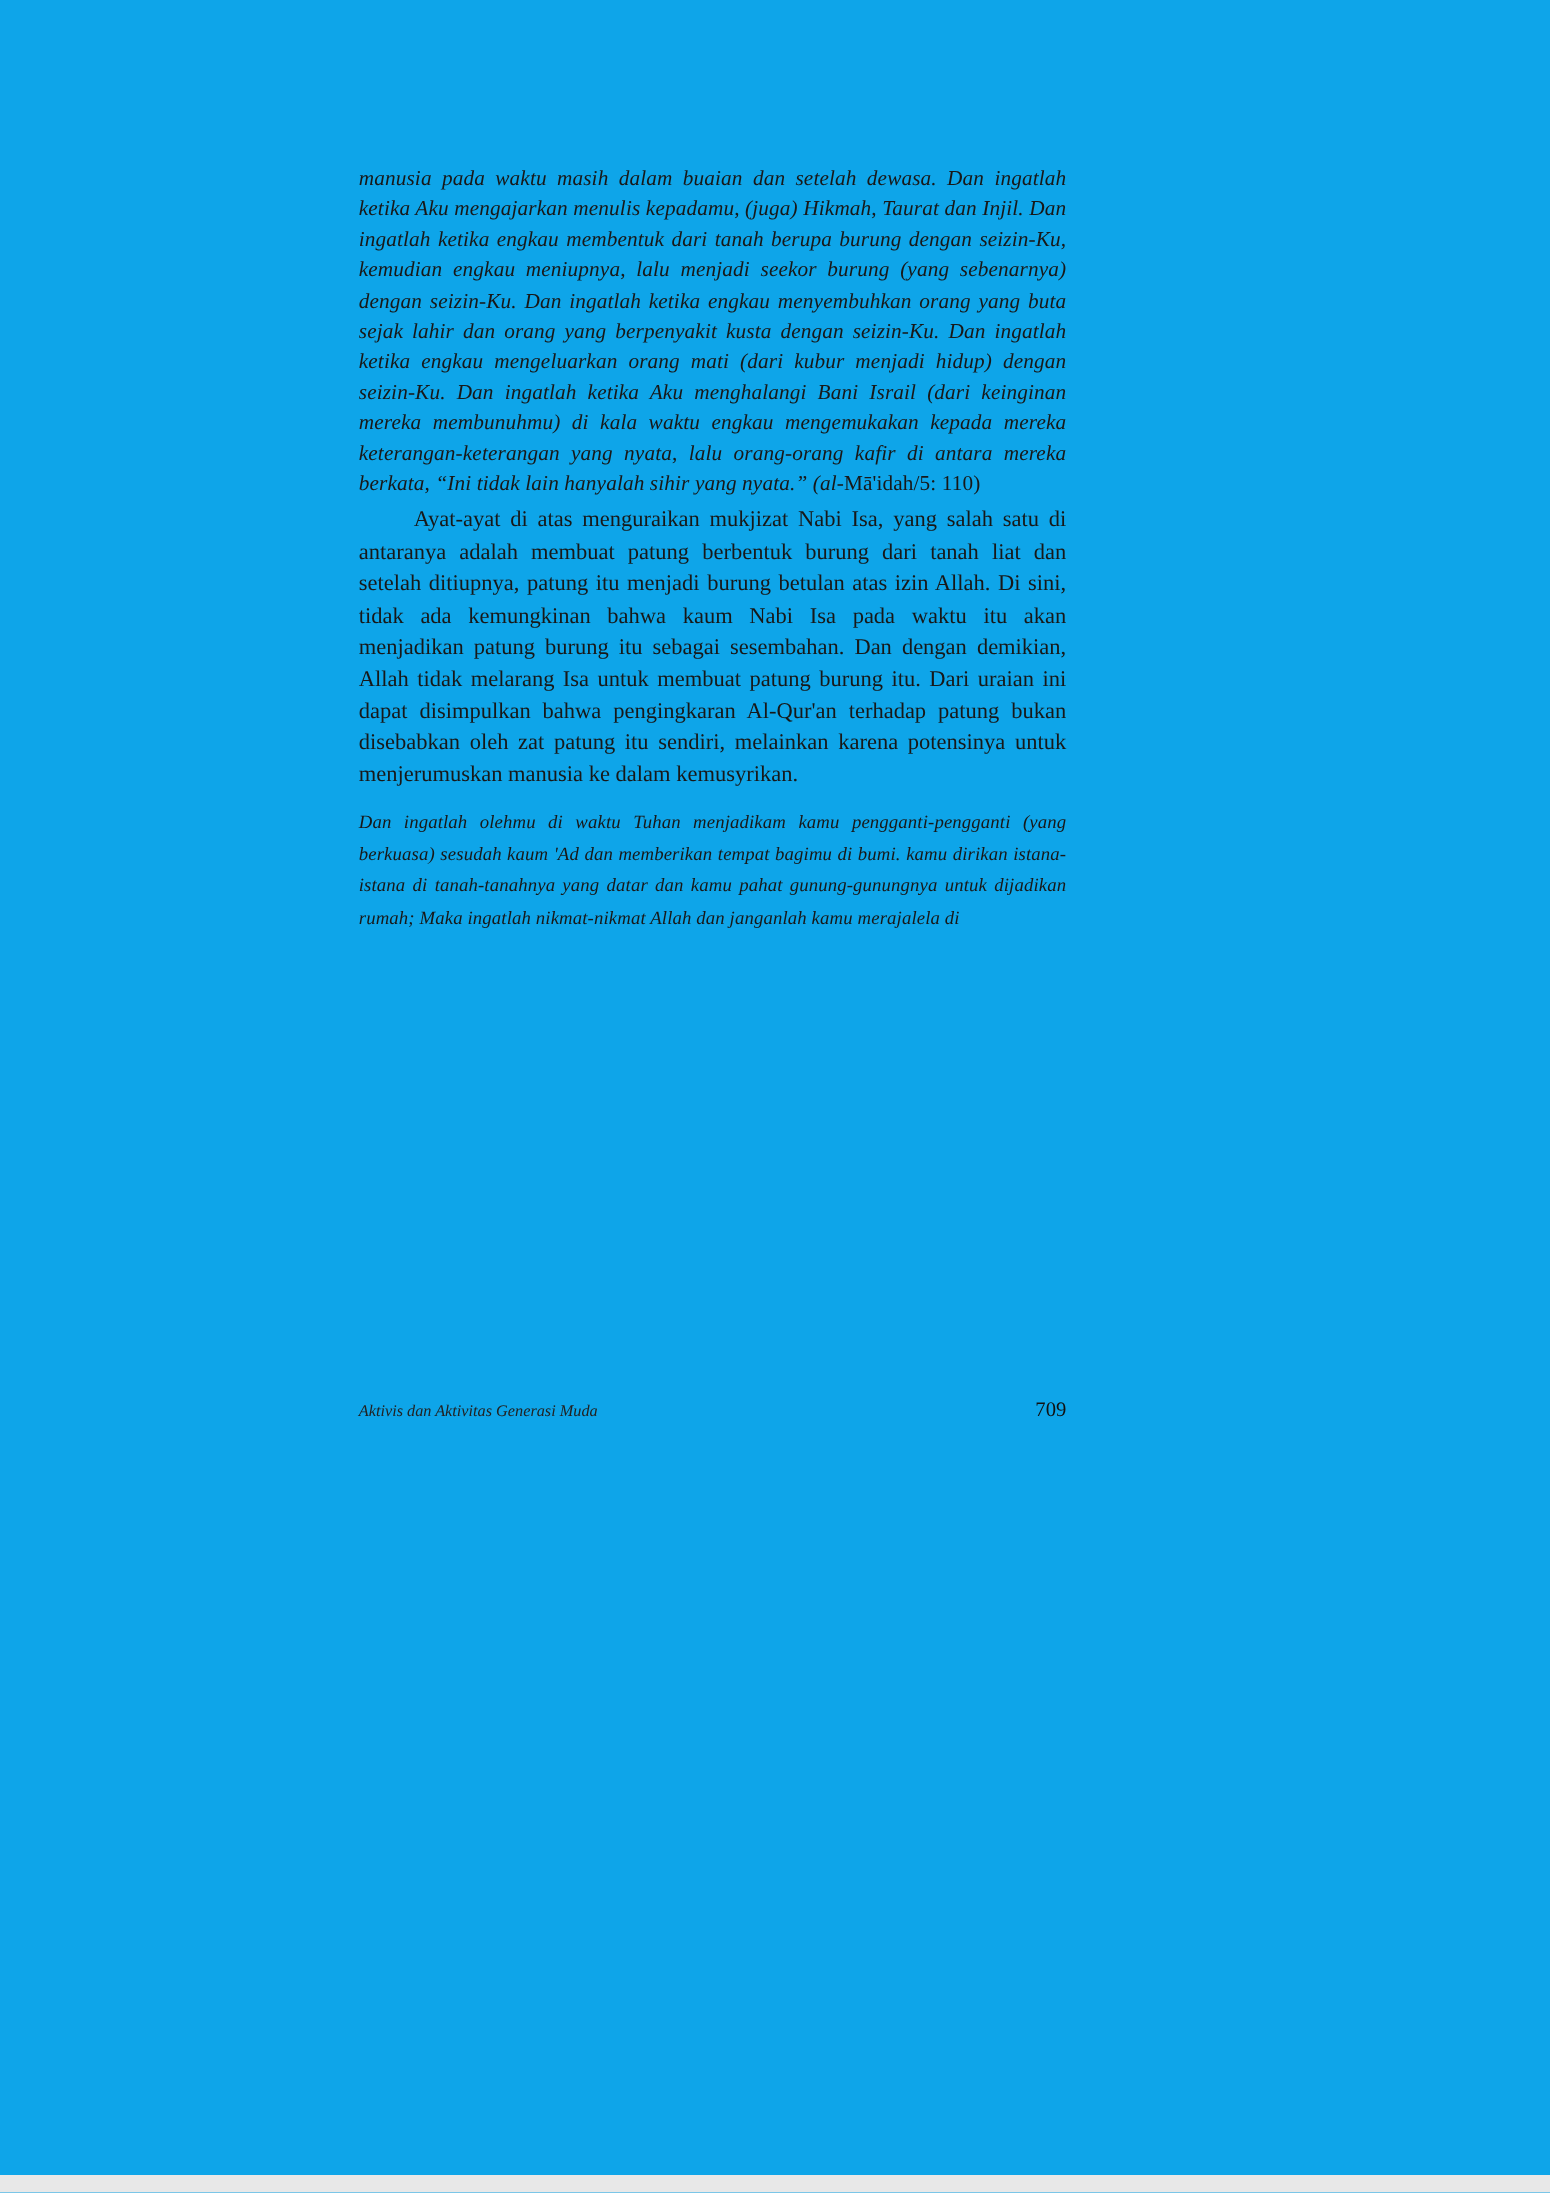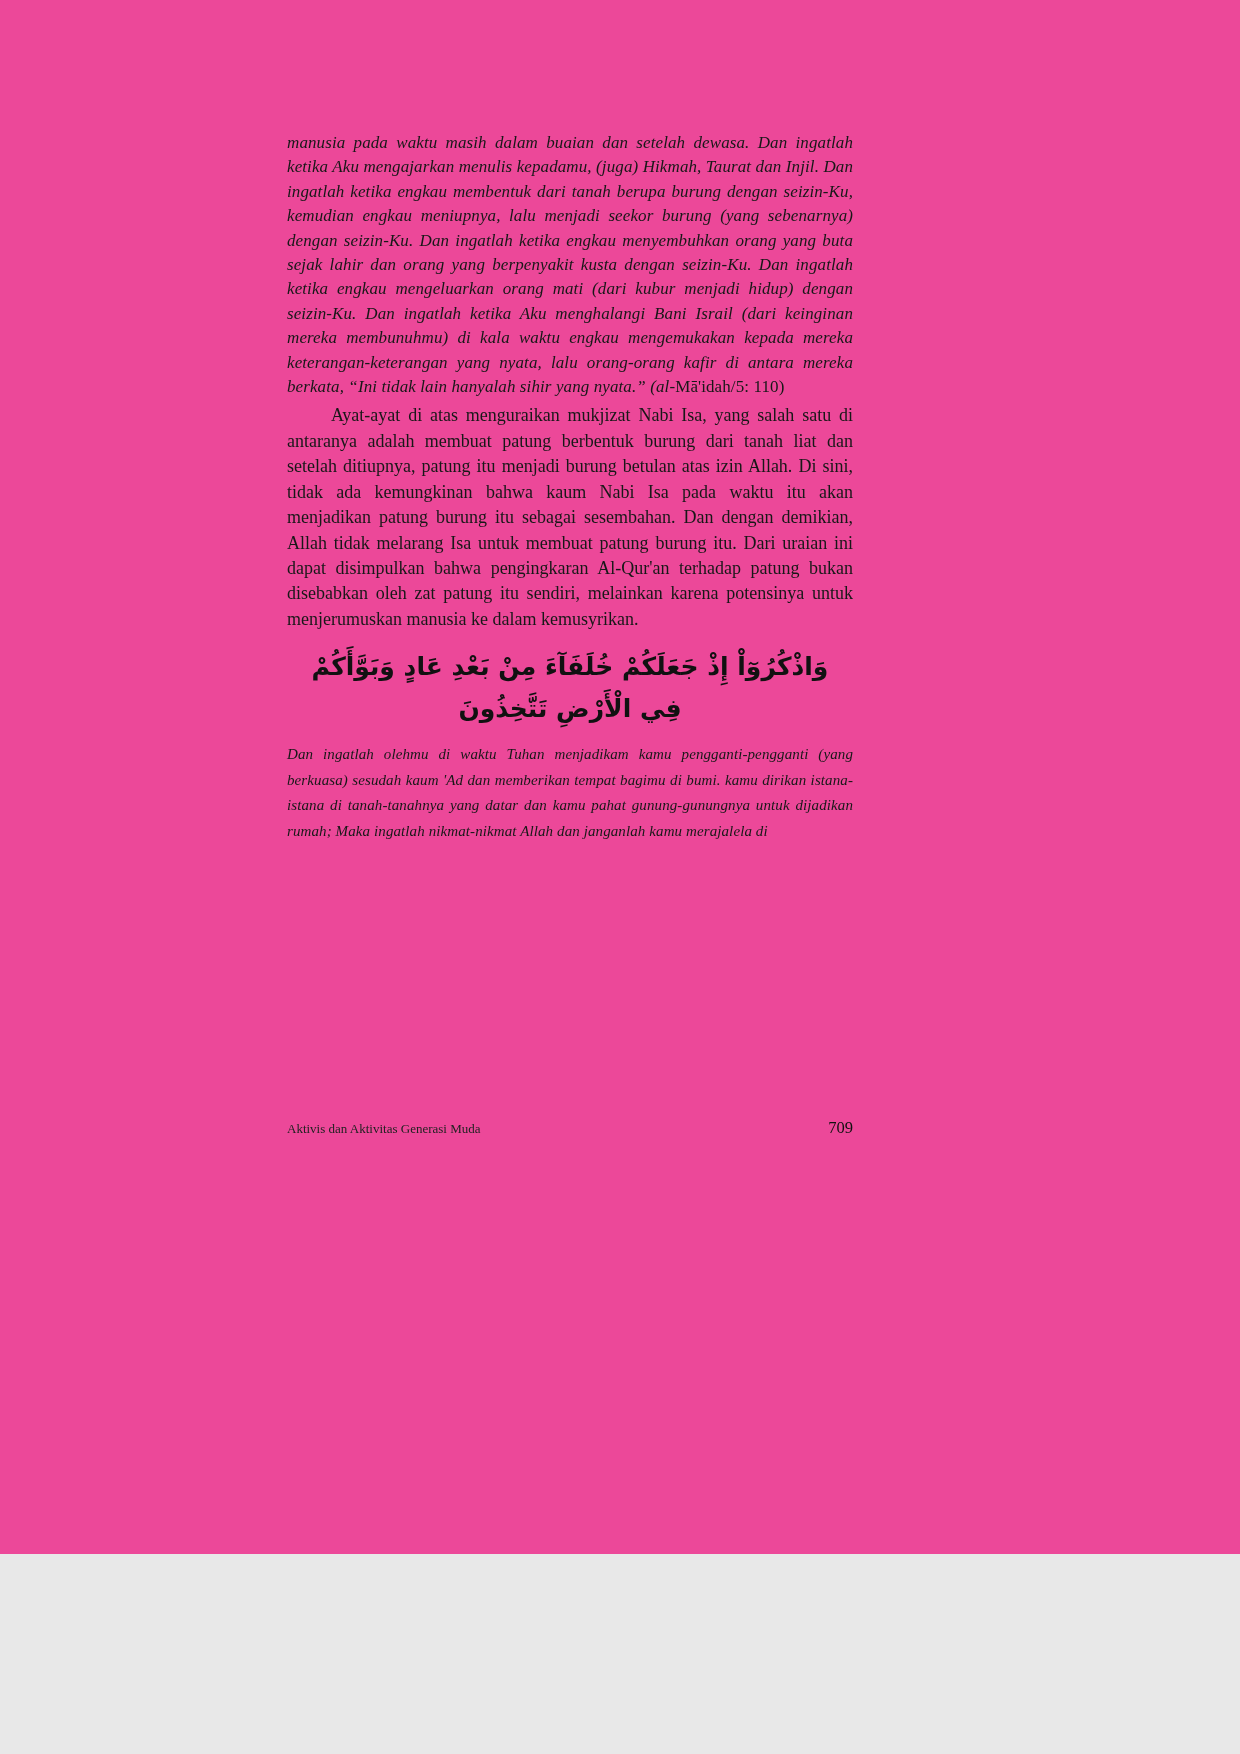--- a/index.html
+++ b/index.html
@@ -3,23 +3,23 @@
 <meta charset="utf-8">
 <style>
   html, body {
     margin: 0;
     padding: 0;
     background: #e8e8e8;
   }
   .page {
     position: relative;
     width: 1240px;
-    height: 1554px;
+    height: 1740px;
     margin: 0 auto;
-    background: #ec4899;
+    background: #0ea5e9;
     font-family: "Liberation Serif", serif;
     color: #181818;
     overflow: hidden;
   }
   .content {
     position: absolute;
     left: 287px;
     top: 131px;
     width: 566px;
   }
@@ -66,41 +66,41 @@
   .footer {
     position: absolute;
     left: 287px;
     top: 1118px;
     width: 566px;
     display: flex;
     justify-content: space-between;
     align-items: baseline;
   }
   .footer-title {
+    font-style: italic;
     font-size: 13px;
     color: #222;
   }
   .footer-page {
     font-size: 16.5px;
     color: #111;
   }
 </style>
 </head>
 <body>
 
 <div class="page">
   <div class="content">
 
     <p class="quote"><span>manusia pada waktu masih dalam buaian dan setelah dewasa. Dan ingatlah ketika Aku mengajarkan menulis kepadamu, (juga) Hikmah, Taurat dan Injil. Dan ingatlah ketika engkau membentuk dari tanah berupa burung dengan seizin-Ku, kemudian engkau meniupnya, lalu menjadi seekor burung (yang sebenarnya) dengan seizin-Ku. Dan ingatlah ketika engkau menyembuhkan orang yang buta sejak lahir dan orang yang berpenyakit kusta dengan seizin-Ku. Dan ingatlah ketika engkau mengeluarkan orang mati (dari kubur menjadi hidup) dengan seizin-Ku. Dan ingatlah ketika Aku menghalangi Bani Israil (dari keinginan mereka membunuhmu) di kala waktu engkau mengemukakan kepada mereka keterangan-keterangan yang nyata, lalu orang-orang kafir di antara mereka berkata, “Ini tidak lain hanyalah sihir yang nyata.” (al-</span><span class="citation">Mā'idah/5: 110)</span></p>
 
     <p class="body-para first">Ayat-ayat di atas menguraikan mukjizat Nabi Isa, yang salah satu di antaranya adalah membuat patung berbentuk burung dari tanah liat dan setelah ditiupnya, patung itu menjadi burung betulan atas izin Allah. Di sini, tidak ada kemungkinan bahwa kaum Nabi Isa pada waktu itu akan menjadikan patung burung itu sebagai sesembahan. Dan dengan demikian, Allah tidak melarang Isa untuk membuat patung burung itu. Dari uraian ini dapat disimpulkan bahwa pengingkaran Al-Qur'an terhadap patung bukan disebabkan oleh zat patung itu sendiri, melainkan karena potensinya untuk menjerumuskan manusia ke dalam kemusyrikan.</p>
 
 
     <div class="arabic">
-      <div>وَاذْكُرُوٓاْ إِذْ جَعَلَكُمْ خُلَفَآءَ مِنْ بَعْدِ عَادٍ وَبَوَّأَكُمْ فِي الْأَرْضِ تَتَّخِذُونَ</div>
     </div>
 
     <p class="translation">Dan ingatlah olehmu di waktu Tuhan menjadikam kamu pengganti-pengganti (yang berkuasa) sesudah kaum 'Ad dan memberikan tempat bagimu di bumi. kamu dirikan istana-istana di tanah-tanahnya yang datar dan kamu pahat gunung-gunungnya untuk dijadikan rumah; Maka ingatlah nikmat-nikmat Allah dan janganlah kamu merajalela di</p>
 
   </div>
 
   <div class="footer">
     <span class="footer-title">Aktivis dan Aktivitas Generasi Muda</span>
     <span class="footer-page">709</span>
   </div>

